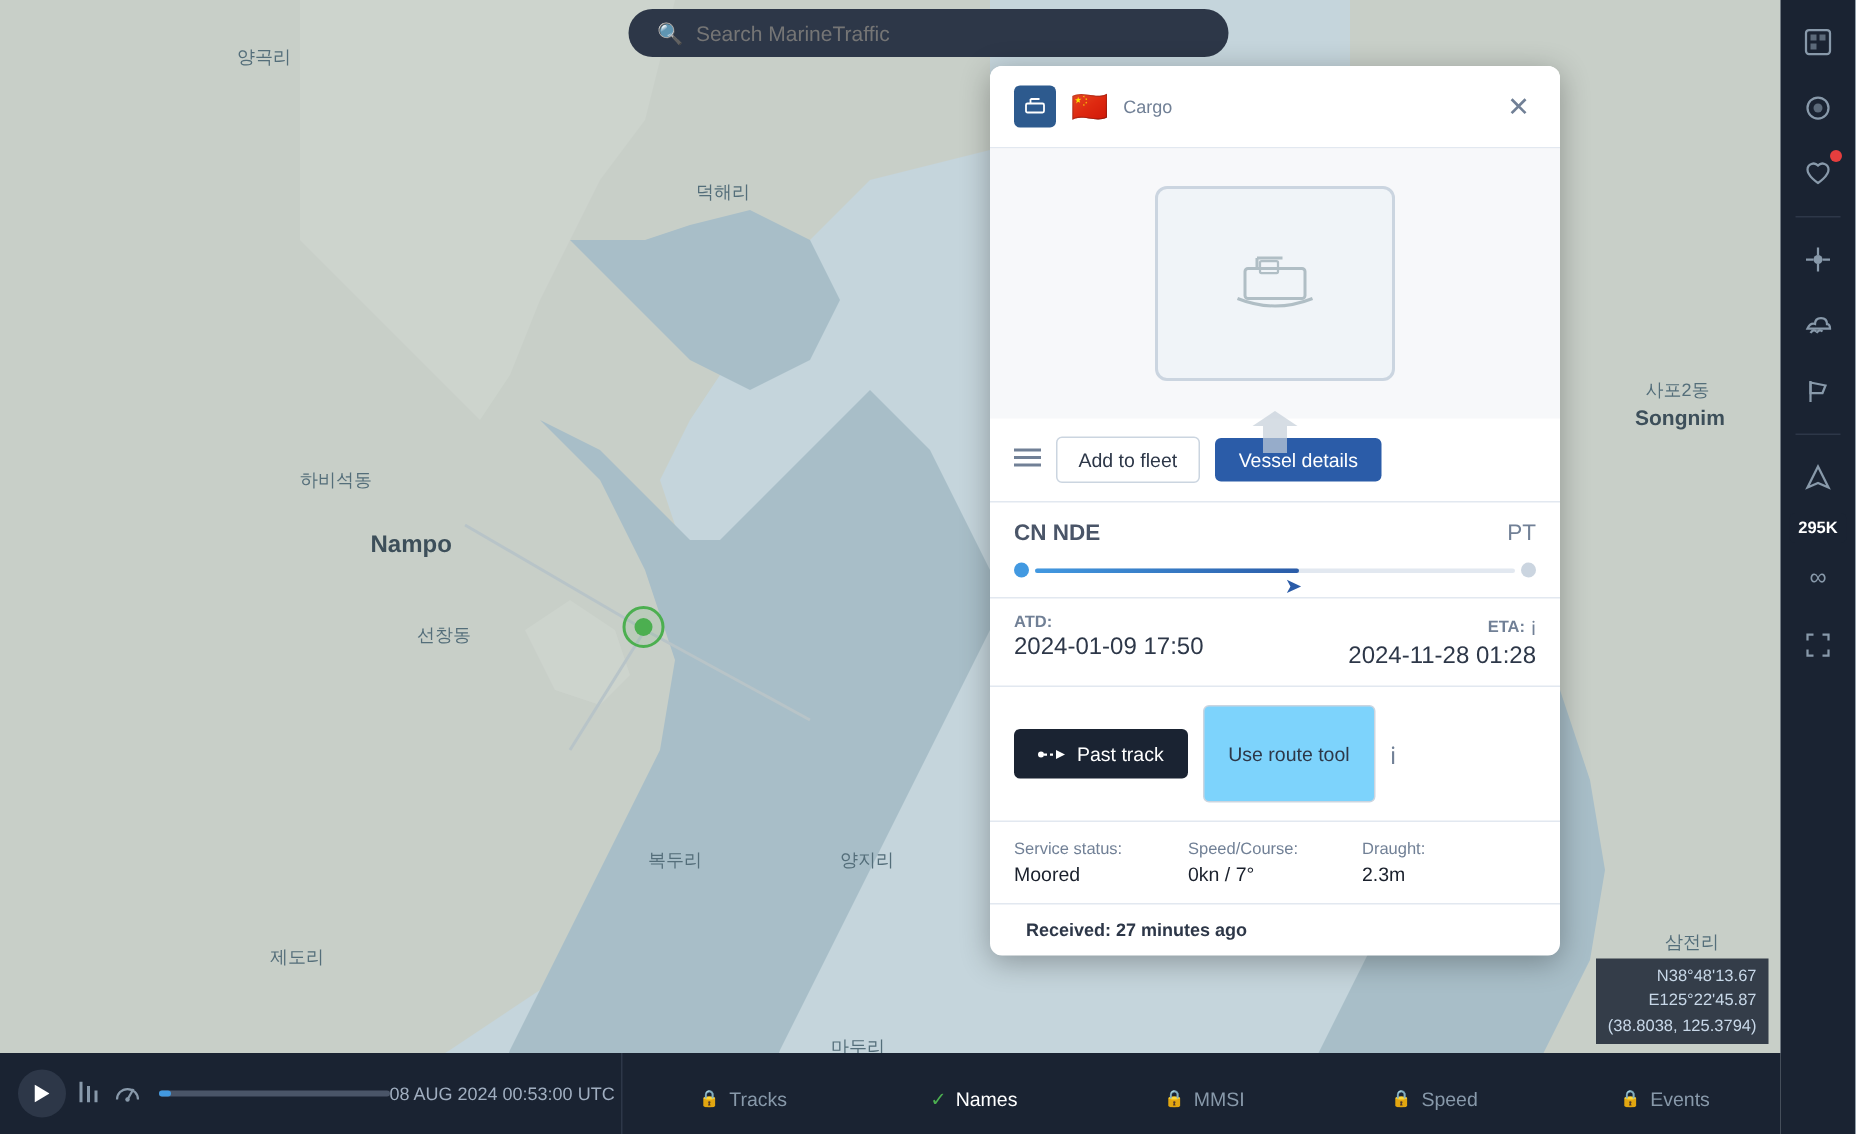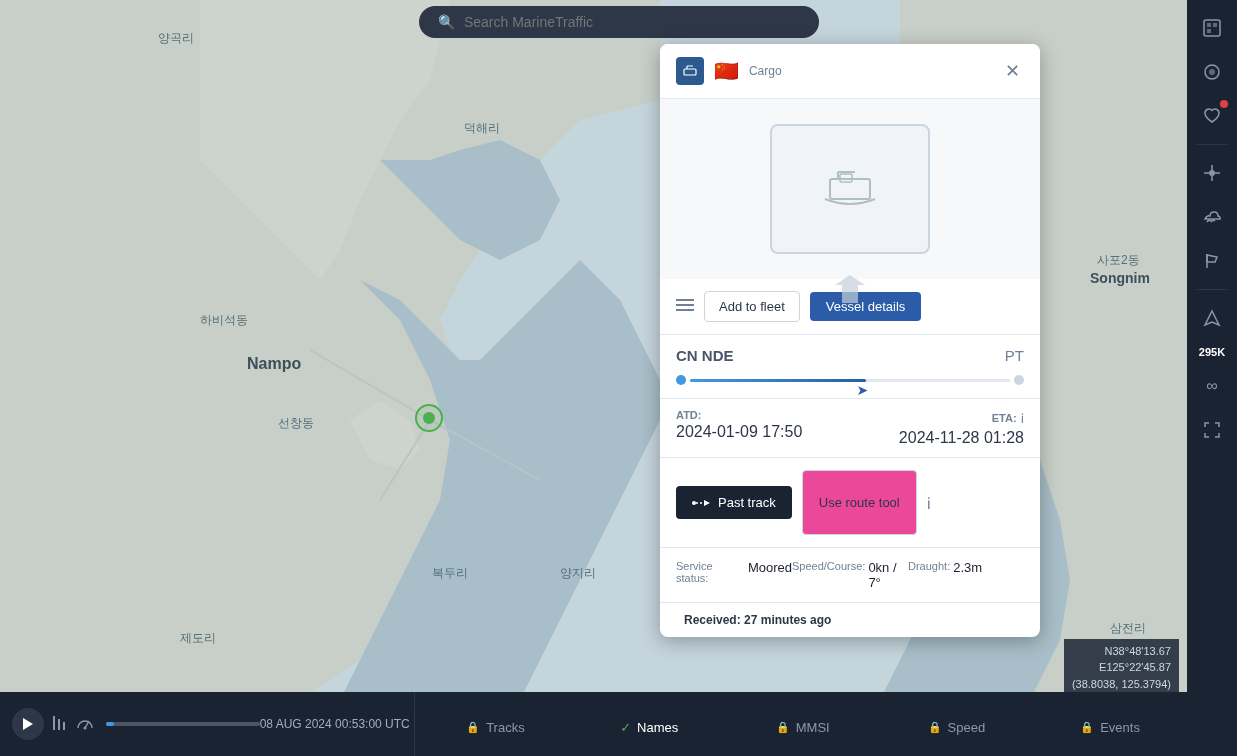--- a/index.html
+++ b/index.html
@@ -344,21 +344,21 @@
       padding: 9px 16px;
       border-radius: 4px;
       font-size: 13px;
       cursor: pointer;
       display: flex;
       align-items: center;
       gap: 8px;
     }
 
     #route-tool-btn {
-      background: #ec4899;
+      background: #7dd3fc;
       color: #2d3748;
       border: 1px solid #cbd5e0;
       padding: 24px 16px;
       border-radius: 4px;
       font-size: 13px;
       cursor: pointer;
     }
 
     #info-circle-btn {
       background: none;
@@ -372,21 +372,21 @@
     #status-row {
       display: flex;
       padding: 12px 16px;
       border-bottom: 1px solid #e2e8f0;
       gap: 0;
     }
 
     .status-block {
       flex: 1;
       display: flex;
-      flex-direction: row;
+      flex-direction: column;
       gap: 3px;
     }
 
     .status-label {
       font-size: 11px;
       color: #718096;
     }
 
     .status-value {
       font-size: 13px;
@@ -456,21 +456,21 @@
       font-size: 12px;
       white-space: nowrap;
     }
 
     
     #bottom-tabs {
       position: absolute;
       bottom: 0;
       left: 0;
       right: 50px;
-      height: 64px;
+      height: 54px;
       background: #1a2332;
       display: flex;
       align-items: center;
       z-index: 101;
     }
 
     .bottom-tab {
       flex: 1;
       display: flex;
       align-items: center;

